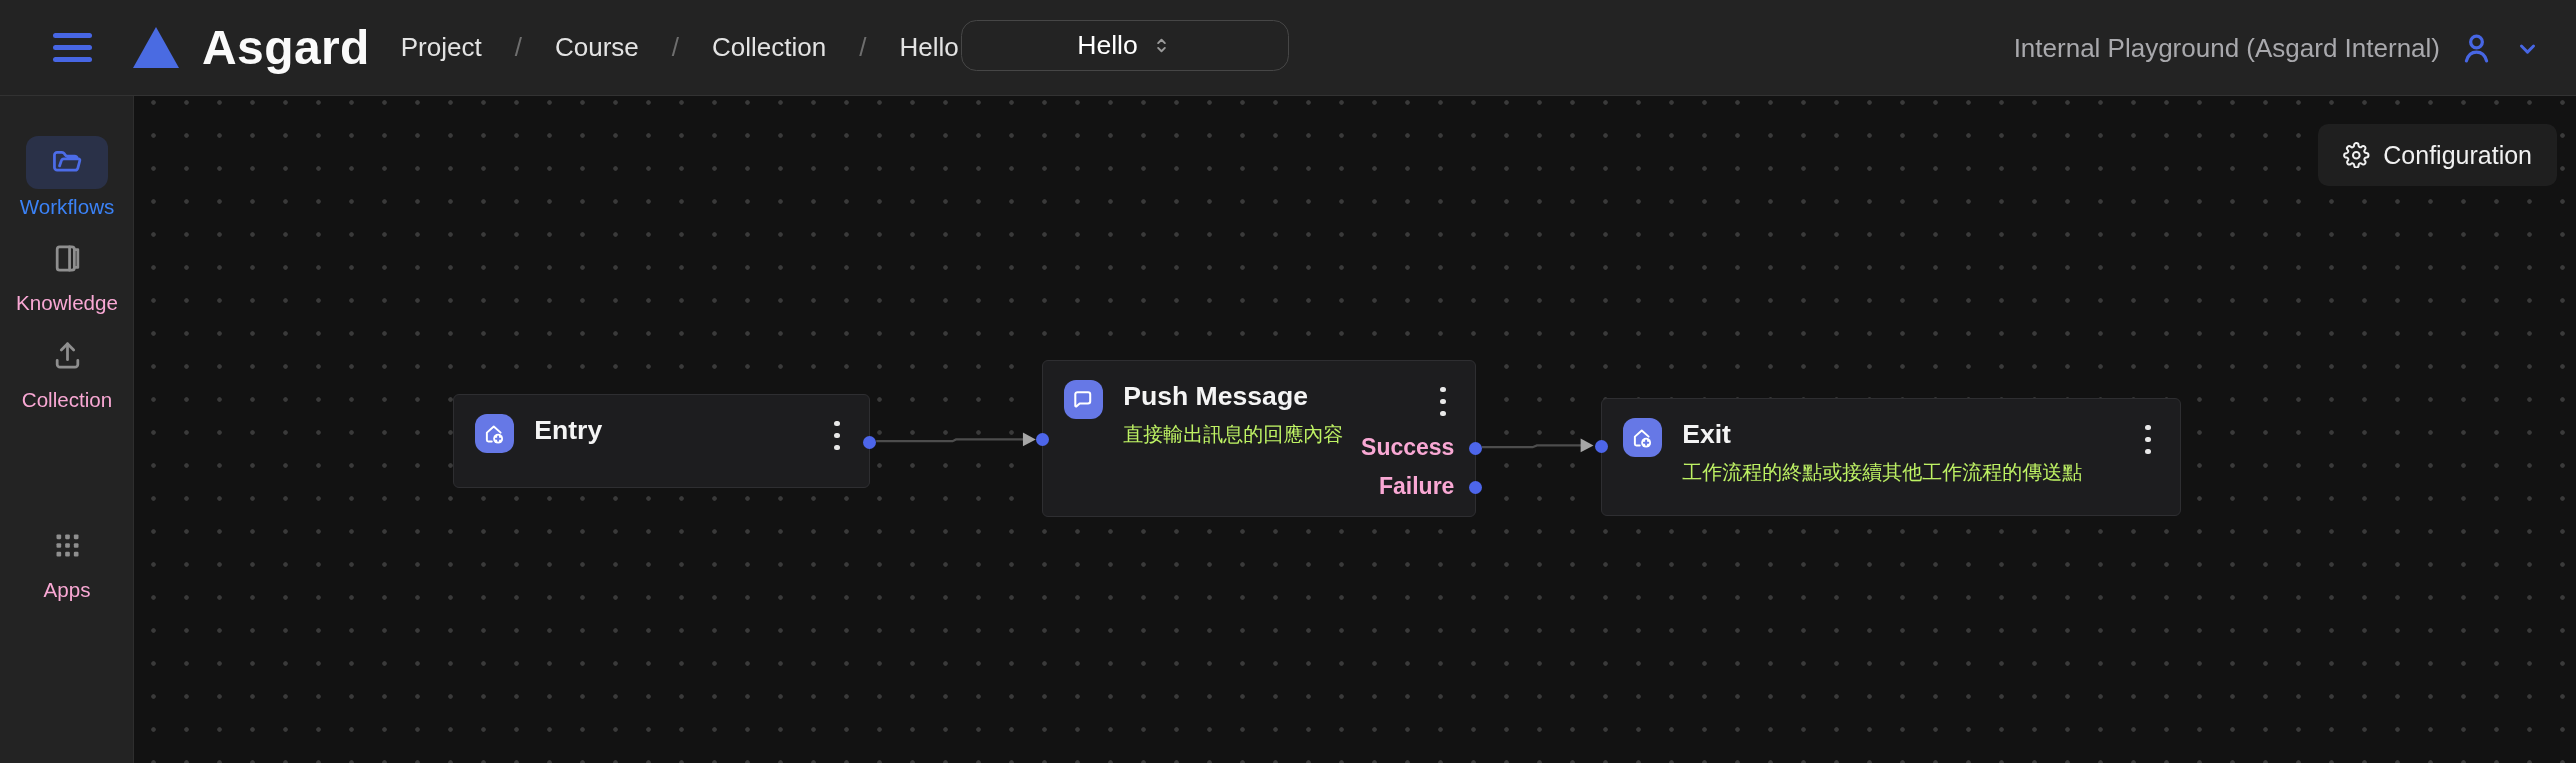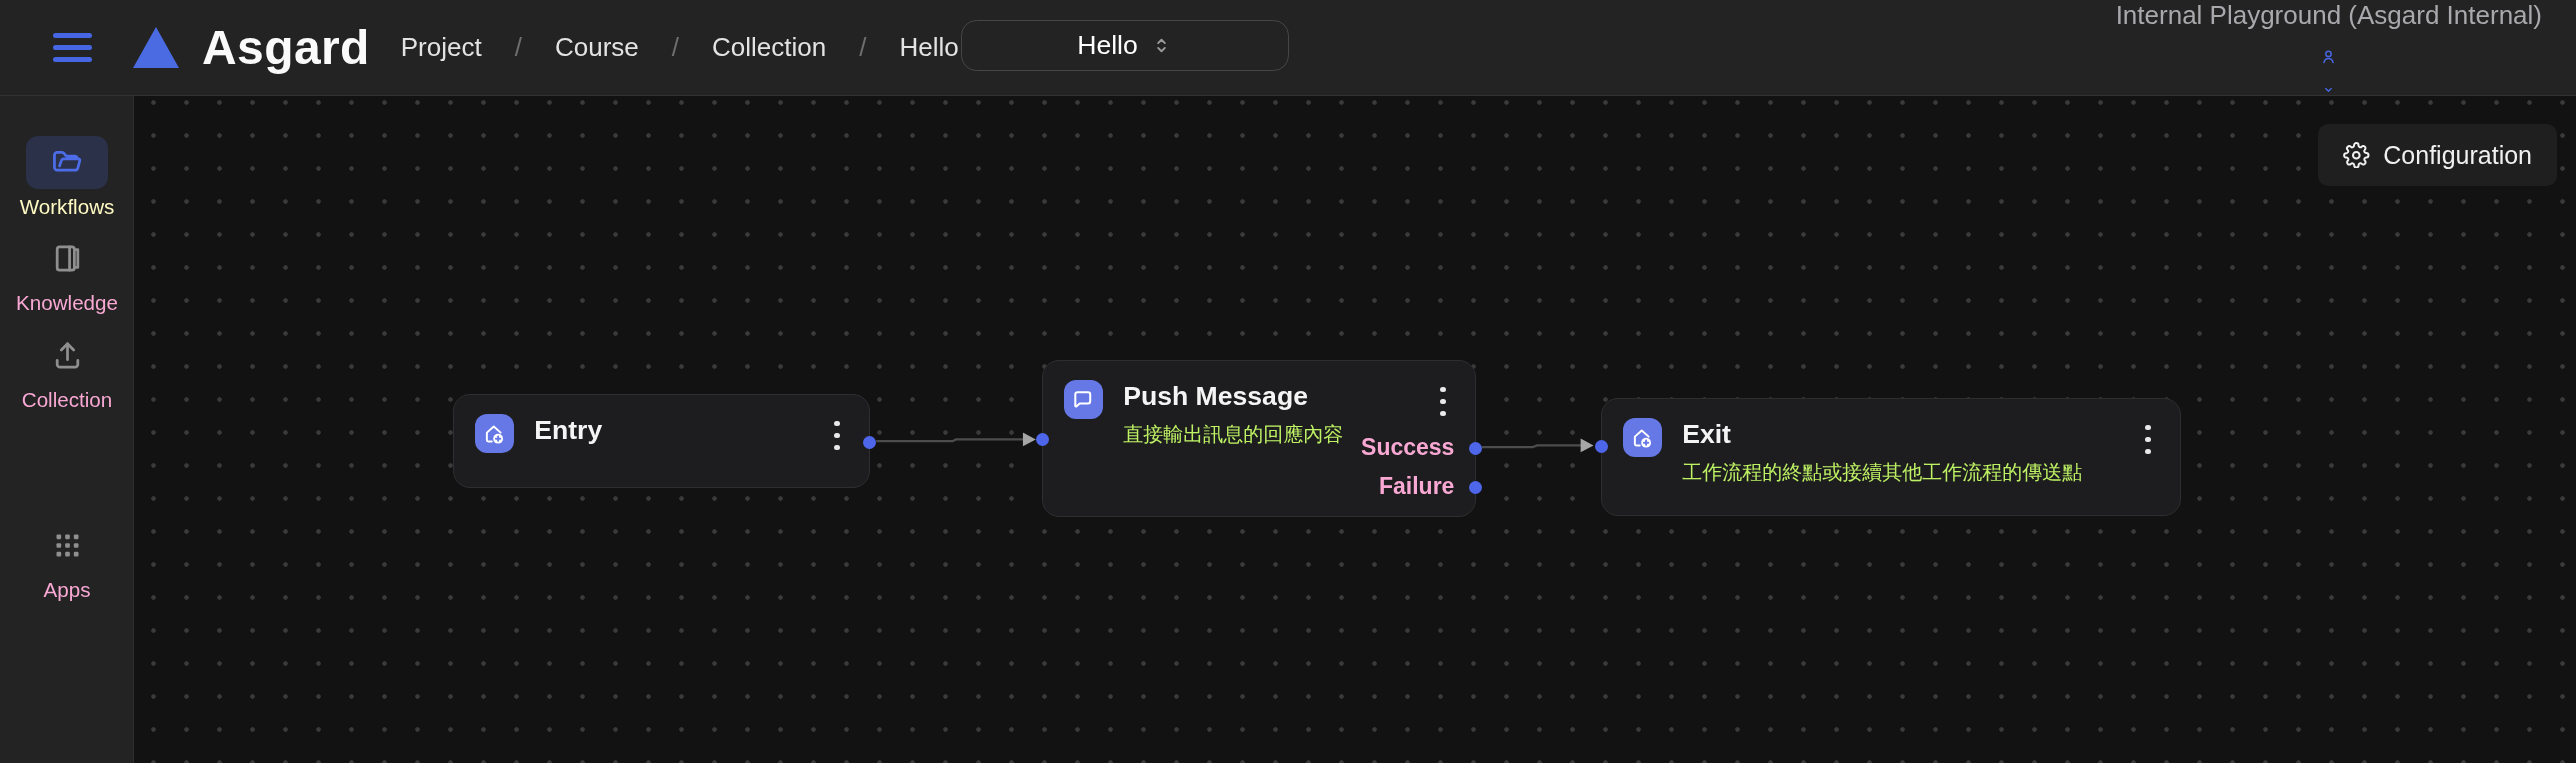--- a/index.html
+++ b/index.html
@@ -18,51 +18,51 @@
               border-left:23px solid transparent; border-right:23px solid transparent;
               border-bottom:41px solid #4a6be2; }
   .brand { margin-left:23px; font-size:48px; font-weight:700; color:#fafafa; letter-spacing:0.4px; }
   .crumbs { margin-left:31px; display:flex; align-items:center; gap:33px; font-size:26px; }
   .crumb { color:#e3e3e3; cursor:pointer; }
   .crumb-sep { color:#6e6e6e; }
   .wf-select { position:absolute; left:961px; top:20px; width:328px; height:51px;
                border:1.7px solid #464646; border-radius:15.4px; background:transparent;
                display:flex; align-items:center; justify-content:center; gap:12px; cursor:pointer; }
   .wf-select .val { color:#fff; font-size:26.6px; }
-  .account { position:absolute; right:34px; top:0; height:96px; display:flex; align-items:center; gap:17px;flex-direction:column; }
+  .account { position:absolute; right:34px; top:0; height:96px; display:flex; align-items:center; gap:17px; }
   .account .env { color:#a9a9ad; font-size:26px; }
 
   
   .sidebar { position:absolute; left:0; top:96px; width:134px; height:668px;
              background:#232323; border-right:1.7px solid #2e2e2e; z-index:20; }
   .side-item { position:absolute; left:0; width:134px; display:flex; flex-direction:column;
                align-items:center; cursor:pointer; }
   .side-pill { width:82px; height:53px; border-radius:12px; display:flex;
                align-items:center; justify-content:center; }
   .side-item.active .side-pill { background:#2a3148; }
   .side-label { margin-top:6px; font-size:20.6px; color:#f9a8d4; }
-  .side-item.active .side-label { color:#fef9c3; }
+  .side-item.active .side-label { color:#3b82f6; }
   .i-gray { stroke:#8f8f8f; }
   .i-blue { stroke:#4c6ce8; }
 
   
   .canvas { position:absolute; left:134px; top:96px; width:2442px; height:668px;
             background-color:#121212;
             background-image:radial-gradient(circle,#3a3a3a 1.9px,transparent 2.6px);
             background-size:33px 33px; background-position:24px 23px;margin-left:12px; }
   .scroll-strip { position:absolute; right:0; top:0; width:6px; height:668px; background:#1d1d1d; }
 
   .config-btn { position:absolute; left:2172px; top:28px; width:239px; height:62px;
                 background:#1f1f1f; border-radius:10.3px; display:flex; align-items:center;
                 justify-content:center; gap:13.7px; cursor:pointer; }
   .config-btn span { color:#f0f0f0; font-size:25px; }
 
   .edges { position:absolute; left:0; top:0; width:2442px; height:668px; pointer-events:none; }
 
-  .node { position:absolute; background:#1d1d1f; border:1.7px solid #2e2e31; border-radius:17px; }
+  .node { position:absolute; background:#1d1d1f; border:1.7px solid #2e2e31; border-radius:6px; }
   .node-head { display:flex; align-items:flex-start; gap:20.6px; padding:19px 20.6px; }
   .icon-tile { flex:none; width:39px; height:39px; border-radius:12px; background:#6678e6;
                display:flex; align-items:center; justify-content:center; }
   .node-title { color:#f4f4f4; font-size:26.6px; font-weight:600; line-height:33px; }
   .node-sub { color:#bef264; font-size:20px; line-height:29px; margin-top:6.9px; white-space:nowrap; }
   .kebab { position:absolute; top:20.6px; right:26px; width:12px; height:39px; display:flex;
            flex-direction:column; align-items:center; justify-content:center; gap:6.9px; cursor:pointer; }
   .kebab i { width:5.1px; height:5.1px; border-radius:50%; background:#e8e8e8; }
   .port { position:absolute; width:13px; height:13px; border-radius:50%; background:#4d66ea; z-index:5; }
   .out-row { position:absolute; right:20.6px; height:27.5px; line-height:27.5px;

